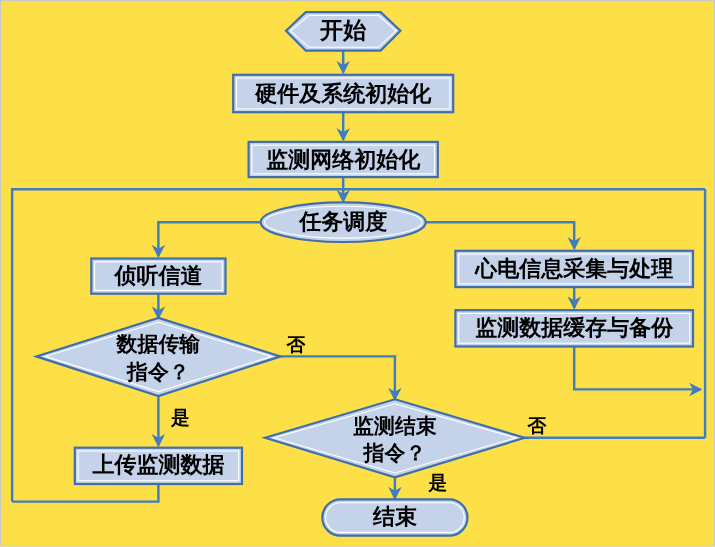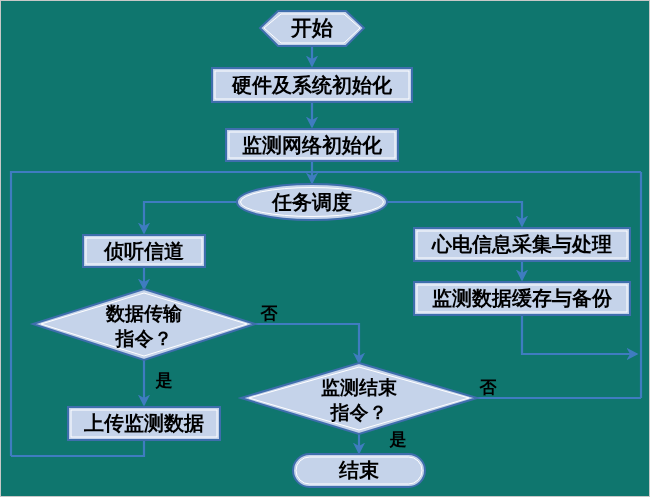--- a/index.html
+++ b/index.html
@@ -5,21 +5,21 @@
   html, body {
     margin: 0;
     padding: 0;
     background: #ffffff;
     font-family: "Liberation Sans", sans-serif;
   }
   #canvas {
     position: relative;
     width: 650px;
     height: 497px;
-    background: #0f766e;
+    background: #fde047;
     border: 1px solid #c8c8c8;
     box-sizing: border-box;
     overflow: hidden;
     text-align: center;
   }
   #flow-svg {
     position: absolute;
     left: 0;
     top: 0;
     width: 650px;

